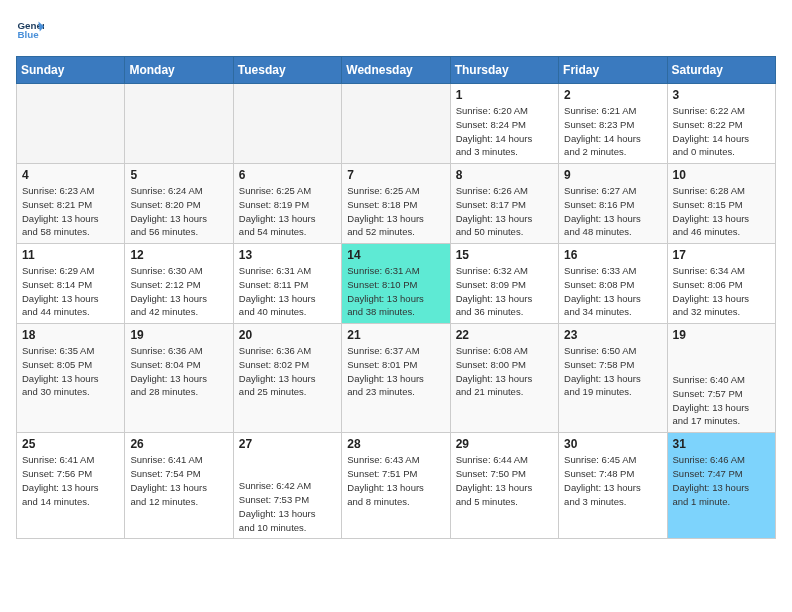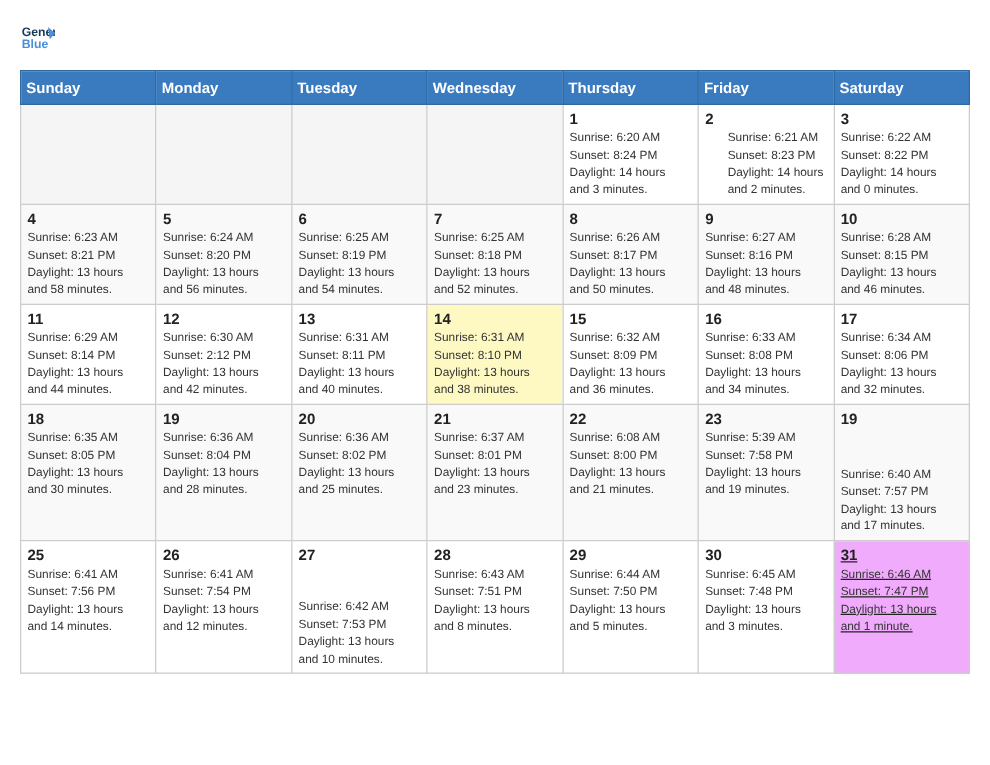--- a/index.html
+++ b/index.html
@@ -119,21 +119,21 @@
         <td class="empty"></td>
         <td style="background: rgb(255, 255, 255);">
           <div class="day-num">1</div>
           <div class="day-info" style="white-space: pre-line;">Sunrise: 6:20 AM
 Sunset: 8:24 PM
 Daylight: 14 hours
 and 3 minutes.</div>
         </td>
         <td style="background: rgb(255, 255, 255);">
           <div class="day-num">2</div>
-          <div class="day-info" style="white-space: pre-line; margin-left: 18px;">Sunrise: 6:21 AM
+          <div class="day-info" style="white-space: pre-line;">Sunrise: 6:21 AM
 Sunset: 8:23 PM
 Daylight: 14 hours
 and 2 minutes.</div>
         </td>
         <td style="background: rgb(255, 255, 255);">
           <div class="day-num">3</div>
           <div class="day-info" style="white-space: pre-line;">Sunrise: 6:22 AM
 Sunset: 8:22 PM
 Daylight: 14 hours
 and 0 minutes.</div>
@@ -205,21 +205,21 @@
 Daylight: 13 hours
 and 42 minutes.</div>
         </td>
         <td style="background: rgb(255, 255, 255);">
           <div class="day-num">13</div>
           <div class="day-info" style="white-space: pre-line;">Sunrise: 6:31 AM
 Sunset: 8:11 PM
 Daylight: 13 hours
 and 40 minutes.</div>
         </td>
-        <td style="background: #fef9c3; margin-top: 45px;">
+        <td style="background: #5eead4; margin-top: 45px;">
           <div class="day-num">14</div>
           <div class="day-info" style="white-space: pre-line;">Sunrise: 6:31 AM
 Sunset: 8:10 PM
 Daylight: 13 hours
 and 38 minutes.</div>
         </td>
         <td style="background: rgb(255, 255, 255);">
           <div class="day-num">15</div>
           <div class="day-info" style="white-space: pre-line;">Sunrise: 6:32 AM
 Sunset: 8:09 PM
@@ -272,21 +272,21 @@
         </td>
         <td style="background: rgb(249, 249, 249);">
           <div class="day-num">22</div>
           <div class="day-info" style="white-space: pre-line;">Sunrise: 6:08 AM
 Sunset: 8:00 PM
 Daylight: 13 hours
 and 21 minutes.</div>
         </td>
         <td style="background: rgb(249, 249, 249);">
           <div class="day-num">23</div>
-          <div class="day-info" style="white-space: pre-line;">Sunrise: 5:39 AM
+          <div class="day-info" style="white-space: pre-line;">Sunrise: 6:50 AM
 Sunset: 7:58 PM
 Daylight: 13 hours
 and 19 minutes.</div>
         </td>
         <td style="background: rgb(249, 249, 249);">
           <div class="day-num">19</div>
           <div class="day-info" style="white-space: pre-line; margin-top: 31px;">Sunrise: 6:40 AM
 Sunset: 7:57 PM
 Daylight: 13 hours
 and 17 minutes.</div>
@@ -328,21 +328,21 @@
 Daylight: 13 hours
 and 5 minutes.</div>
         </td>
         <td style="background: rgb(255, 255, 255);">
           <div class="day-num">30</div>
           <div class="day-info" style="white-space: pre-line;">Sunrise: 6:45 AM
 Sunset: 7:48 PM
 Daylight: 13 hours
 and 3 minutes.</div>
         </td>
-        <td style="background: #f0abfc; text-decoration: underline;">
+        <td style="background: #7dd3fc;">
           <div class="day-num">31</div>
           <div class="day-info" style="white-space: pre-line;">Sunrise: 6:46 AM
 Sunset: 7:47 PM
 Daylight: 13 hours
 and 1 minute.</div>
         </td>
       </tr>
     </tbody>
 </table>
 

